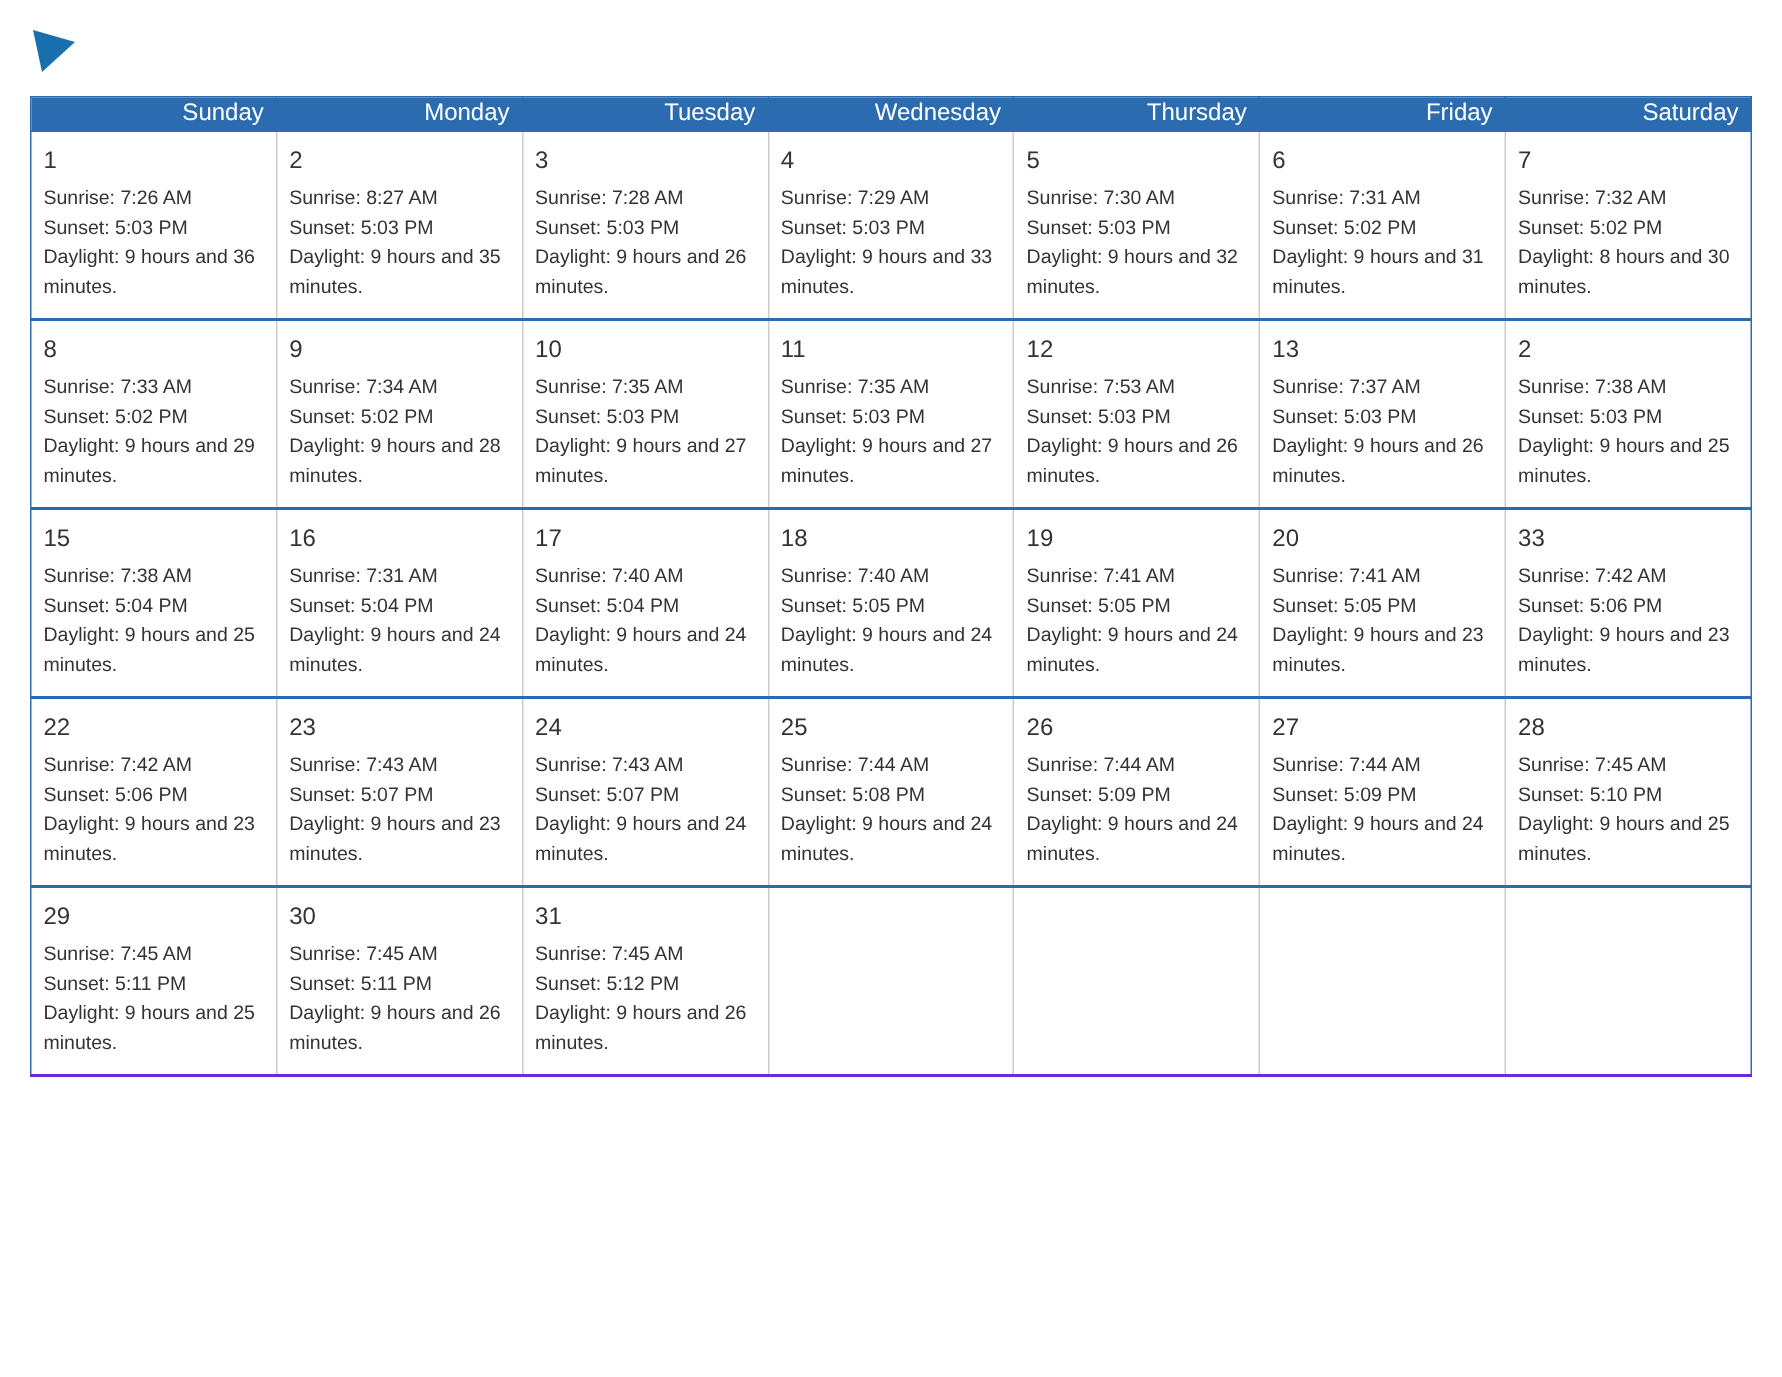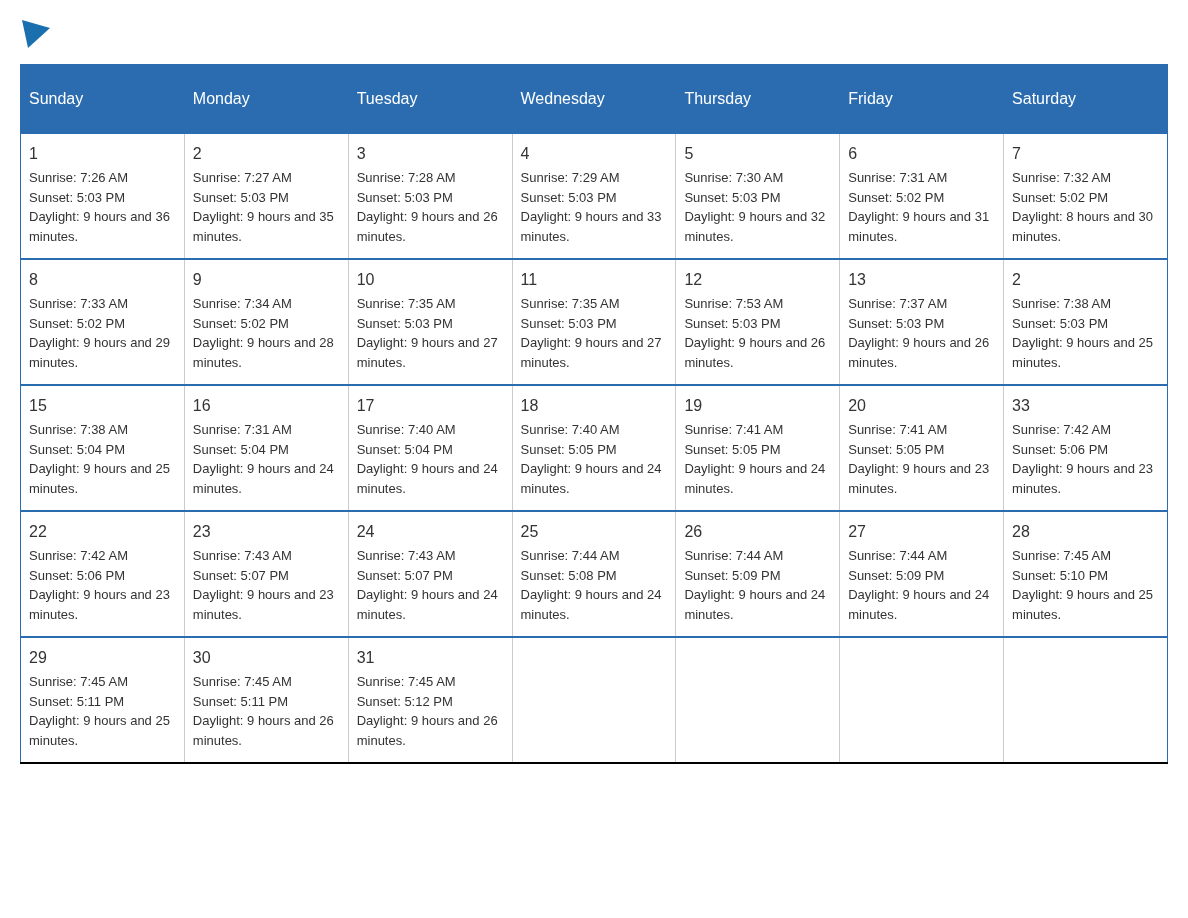--- a/index.html
+++ b/index.html
@@ -37,24 +37,24 @@
     table {
       width: 100%;
       border-collapse: collapse;
       table-layout: fixed;
     }
     thead tr {
       background-color: #2b6cb0;
     }
     thead th {
       color: #fff;
-      padding: 25px 8px;
+      padding: 2px 8px;
       font-size: 16px;
       font-weight: normal;
-      text-align: left;
+      text-align: right;
       border: 1px solid #2b6cb0;
     }
     tbody tr {
       border-bottom: 2px solid #2b6cb0;
     }
     tbody td {
       vertical-align: top;
       padding: 8px 8px 12px 8px;
       font-size: 13px;
       color: #333;
@@ -77,21 +77,21 @@
       margin-bottom: 2px;
     }
     .day-info {
       font-size: 13px;
       color: #333;
     }
     .empty-cell {
       background: #fff;
     }
     tbody tr:last-child {
-      border-bottom: 2px solid #000000;
+      border-bottom: 2px solid #6d28d9;
     }
   </style>
 </head>
 <body>
 
 <div class="header">
   <div class="logo">
     <div style="display:flex; align-items:center;">
       <span style="font-size:30px; font-weight:bold; color:#333;"></span>
       <svg width="28" height="28" viewBox="0 0 28 28" style="margin-left:2px;">
@@ -123,21 +123,21 @@
   <tbody id="calendar-body">
   <tr>
         <td>
         <span class="day-number">1</span>
         <span class="day-info">Sunrise: 7:26 AM</span><br>
         <span class="day-info">Sunset: 5:03 PM</span><br>
         <span class="day-info">Daylight: 9 hours and 36 minutes.</span>
       </td>
         <td>
         <span class="day-number">2</span>
-        <span class="day-info">Sunrise: 7:27 AM</span><br>
+        <span class="day-info">Sunrise: 8:27 AM</span><br>
         <span class="day-info">Sunset: 5:03 PM</span><br>
         <span class="day-info">Daylight: 9 hours and 35 minutes.</span>
       </td>
         <td>
         <span class="day-number">3</span>
         <span class="day-info">Sunrise: 7:28 AM</span><br>
         <span class="day-info">Sunset: 5:03 PM</span><br>
         <span class="day-info">Daylight: 9 hours and 26 minutes.</span>
       </td>
         <td>

